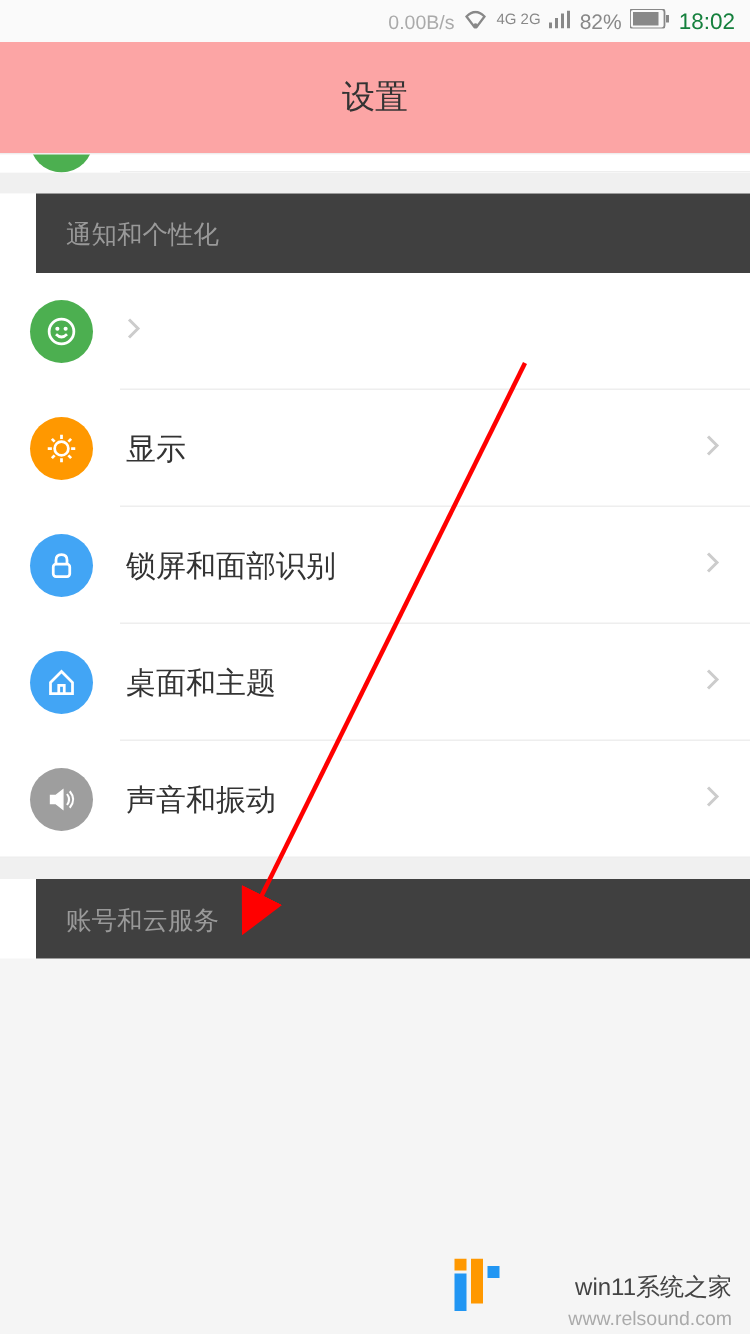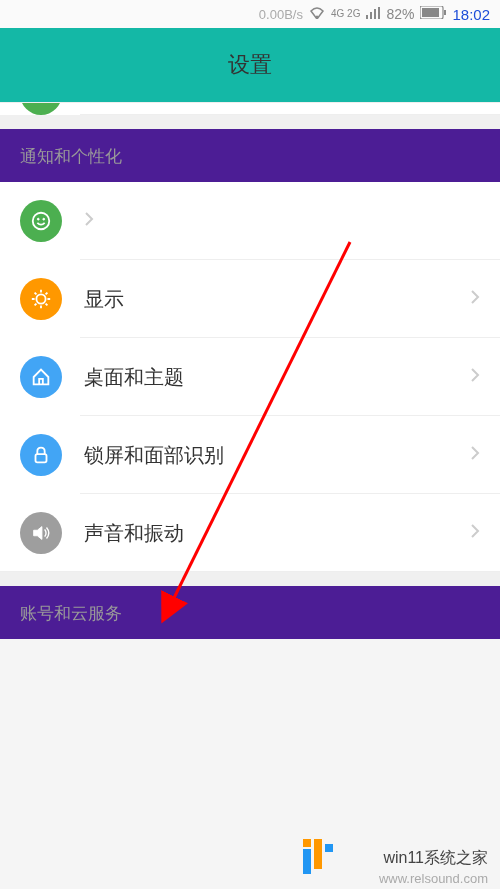--- a/index.html
+++ b/index.html
@@ -24,46 +24,47 @@
       padding: 12px 10px;
       font-size: 14px;
       color: #888;
       gap: 6px;
     }
     .status-bar .speed {
       color: #aaa;
       font-size: 13px;
     }
     .status-bar .time {
-      color: #1d4ed8;
+      color: #15803d;
       font-size: 15px;
     }
     .header {
       height: 75px;
-      background: #14b8a6;
+      background: #fca5a5;
       display: flex;
       align-items: center;
       justify-content: center;
       font-size: 22px;
       color: #333;
       border-bottom: 1px solid #eee;
     }
     .section {
       background: #fff;
       margin-bottom: 0;
     }
     .section-gap {
       height: 14px;
       background: #f0f0f0;
     }
     .section-header {
       padding: 16px 20px 14px;
       font-size: 17px;
       color: #999;
-      background: #4c1d95;
+      background: #404040;
+      margin-left: 24px;
     }
     .item {
       display: flex;
       align-items: center;
       height: 78px;
       padding: 0 20px;
       background: #fff;
       position: relative;
     }
     .item::after {
@@ -249,39 +250,39 @@
     <span class="chevron">
       <svg width="10" height="16" viewBox="0 0 10 16">
           <path d="M2 2 L8 8 L2 14" fill="none" stroke="#ccc" stroke-width="2"></path>
         </svg>
     </span>
   </div>
 
   <div class="item">
     <div class="icon-circle bg-lightblue">
       <svg class="item-icon" viewBox="0 0 24 24">
-          <path d="M4 12 L12 4 L20 12 L20 20 L4 20 Z M10 20 L10 14 L14 14 L14 20" fill="none" stroke="#fff" stroke-width="2"></path>
-        </svg>
-    </div>
-    <span class="item-label">桌面和主题</span>
-    <span class="chevron">
-      <svg width="10" height="16" viewBox="0 0 10 16">
-          <path d="M2 2 L8 8 L2 14" fill="none" stroke="#ccc" stroke-width="2"></path>
-        </svg>
-    </span>
-  </div>
-
-  <div class="item">
-    <div class="icon-circle bg-lightblue">
-      <svg class="item-icon" viewBox="0 0 24 24">
           <rect x="6" y="11" width="12" height="9" rx="2" fill="none" stroke="#fff" stroke-width="2"></rect>
           <path d="M8 11 L8 8 Q8 4 12 4 Q16 4 16 8 L16 11" fill="none" stroke="#fff" stroke-width="2"></path>
         </svg>
     </div>
     <span class="item-label">锁屏和面部识别</span>
+    <span class="chevron">
+      <svg width="10" height="16" viewBox="0 0 10 16">
+          <path d="M2 2 L8 8 L2 14" fill="none" stroke="#ccc" stroke-width="2"></path>
+        </svg>
+    </span>
+  </div>
+
+  <div class="item">
+    <div class="icon-circle bg-lightblue">
+      <svg class="item-icon" viewBox="0 0 24 24">
+          <path d="M4 12 L12 4 L20 12 L20 20 L4 20 Z M10 20 L10 14 L14 14 L14 20" fill="none" stroke="#fff" stroke-width="2"></path>
+        </svg>
+    </div>
+    <span class="item-label">桌面和主题</span>
     <span class="chevron">
       <svg width="10" height="16" viewBox="0 0 10 16">
           <path d="M2 2 L8 8 L2 14" fill="none" stroke="#ccc" stroke-width="2"></path>
         </svg>
     </span>
   </div>
 
   <div class="item">
     <div class="icon-circle bg-gray">
       <svg class="item-icon" viewBox="0 0 24 24">

